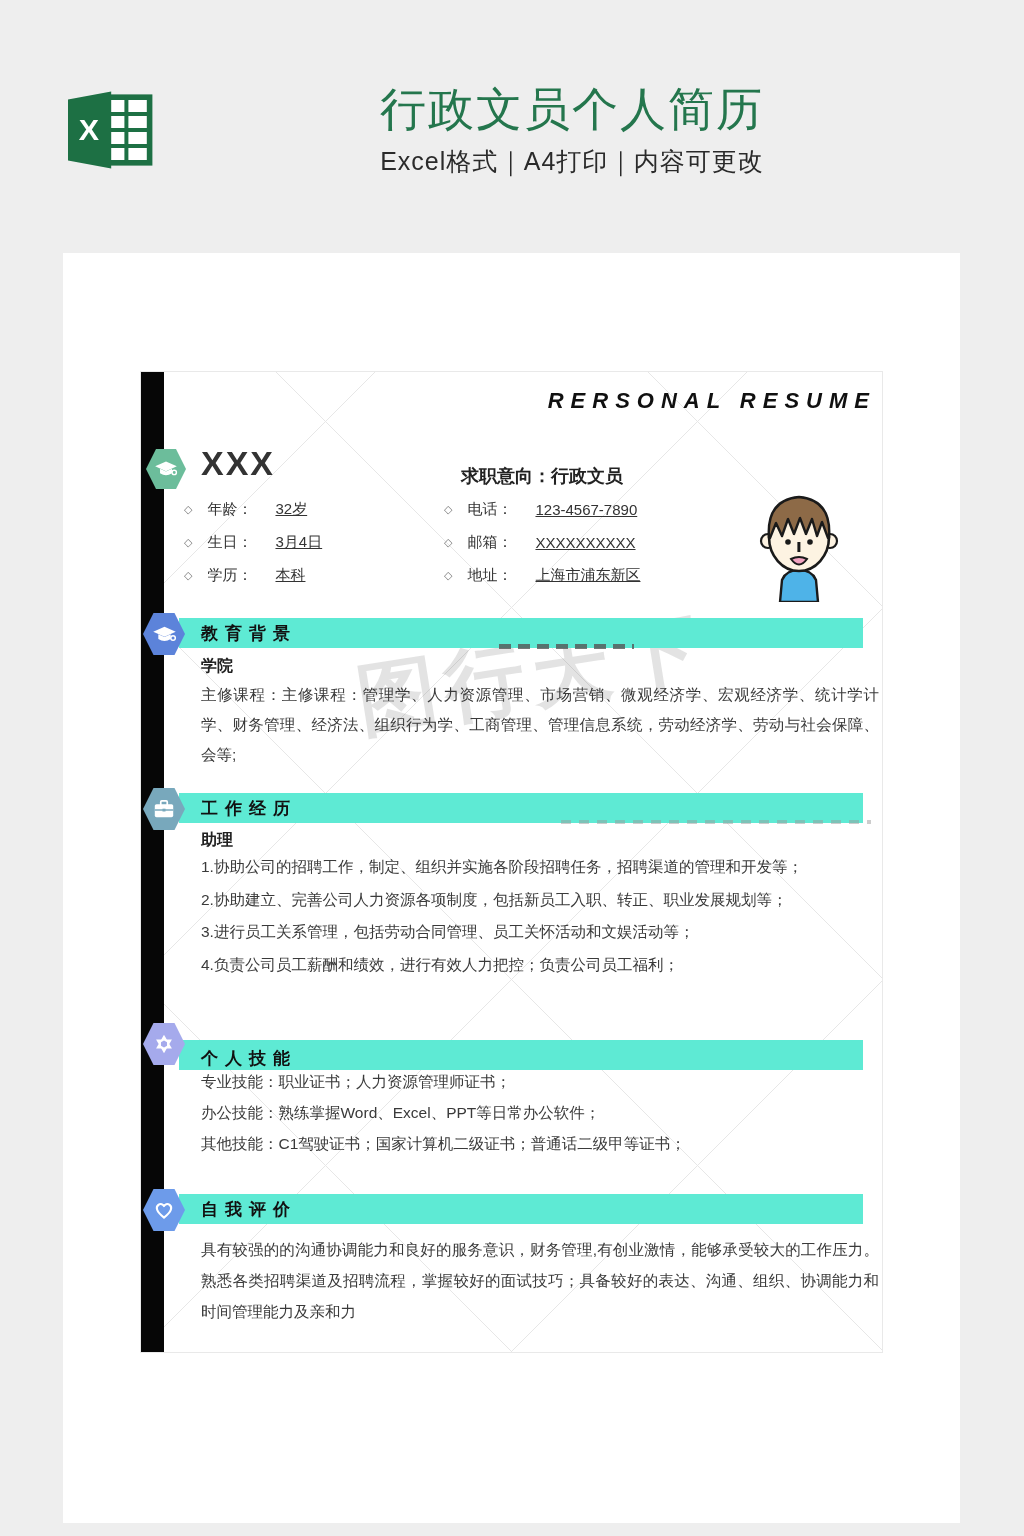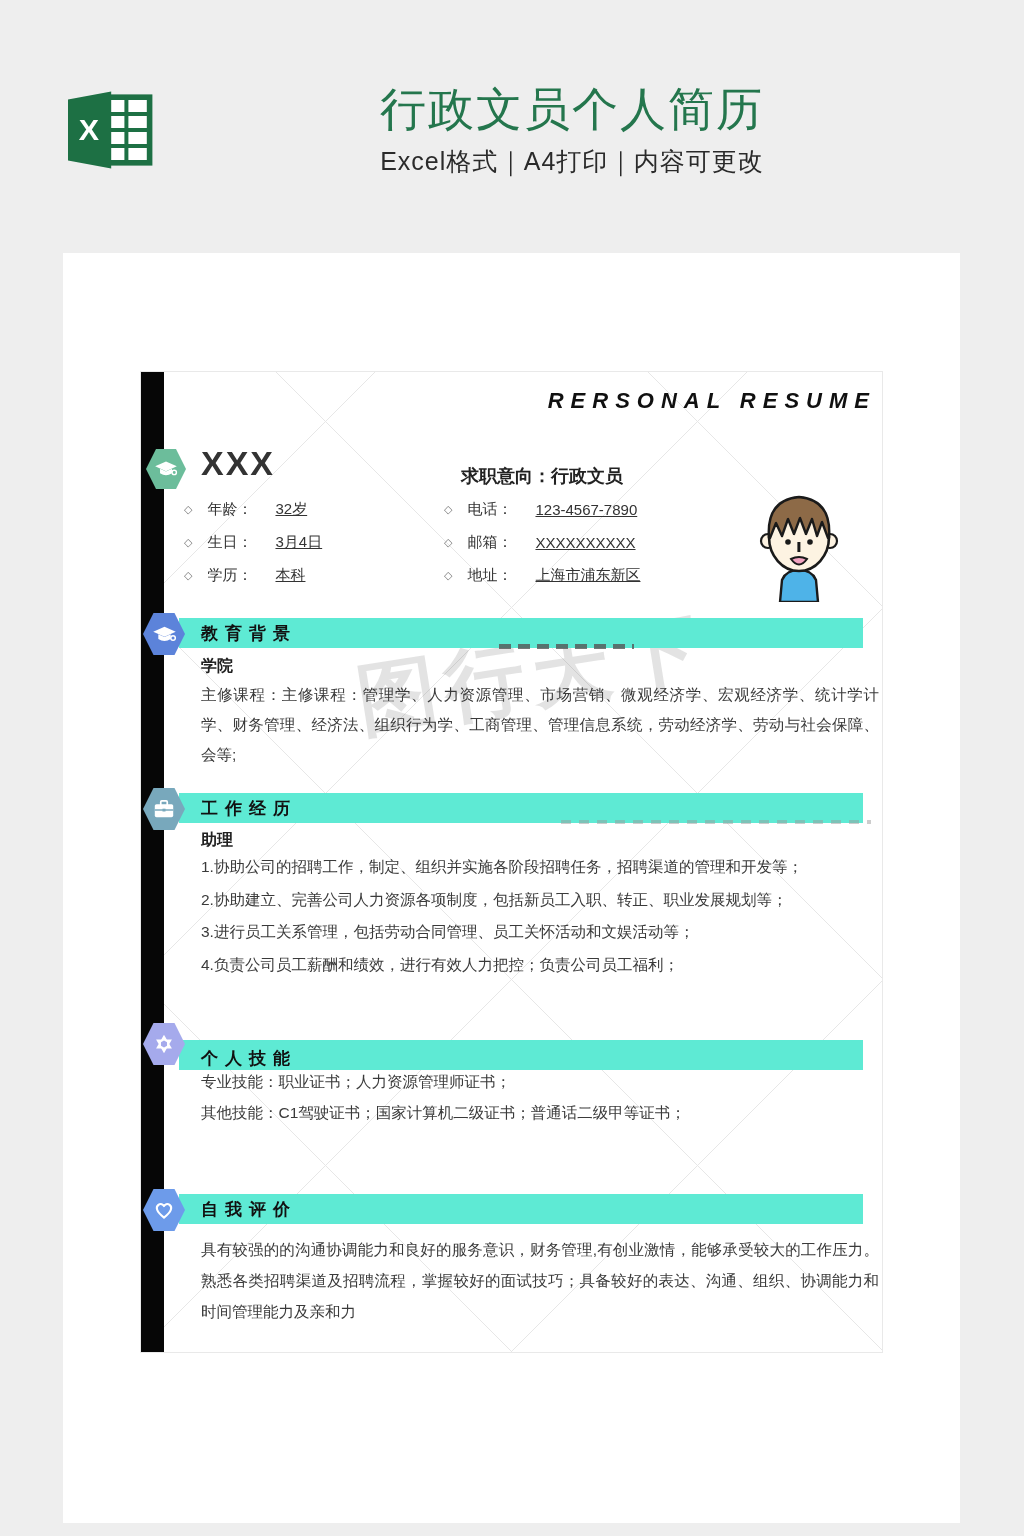--- a/index.html
+++ b/index.html
@@ -209,20 +209,21 @@
           <polygon points="12,3.5 19.3,16.2 4.7,16.2" fill="#fff"></polygon>
           <polygon points="12,20.5 4.7,7.8 19.3,7.8" fill="#fff"></polygon>
           <polygon points="12,8.8 14.8,10.4 14.8,13.6 12,15.2 9.2,13.6 9.2,10.4" fill="#a5aaec"></polygon>
         </svg>
       </div>
       <div class="sec-bar bar-skill">
         <span class="sec-title">个人技能</span>
       </div>
       <div class="sec-text skill-items">
         <div>专业技能：职业证书；人力资源管理师证书；</div>
+        <div>办公技能：熟练掌握Word、Excel、PPT等日常办公软件；</div>
         <div>其他技能：C1驾驶证书；国家计算机二级证书；普通话二级甲等证书；</div>
       </div>
 
       <div class="hex hex-eval">
         <svg viewBox="0 0 24 24" width="26" height="26">
           <path d="M12 19 C5,13.5 4,9.5 6.8,7.3 C9,5.6 11.2,6.8 12,8.4 C12.8,6.8 15,5.6 17.2,7.3 C20,9.5 19,13.5 12,19 Z" fill="none" stroke="#fff" stroke-width="1.9" stroke-linejoin="round"></path>
         </svg>
       </div>
       <div class="sec-bar bar-eval">
         <span class="sec-title">自我评价</span>

